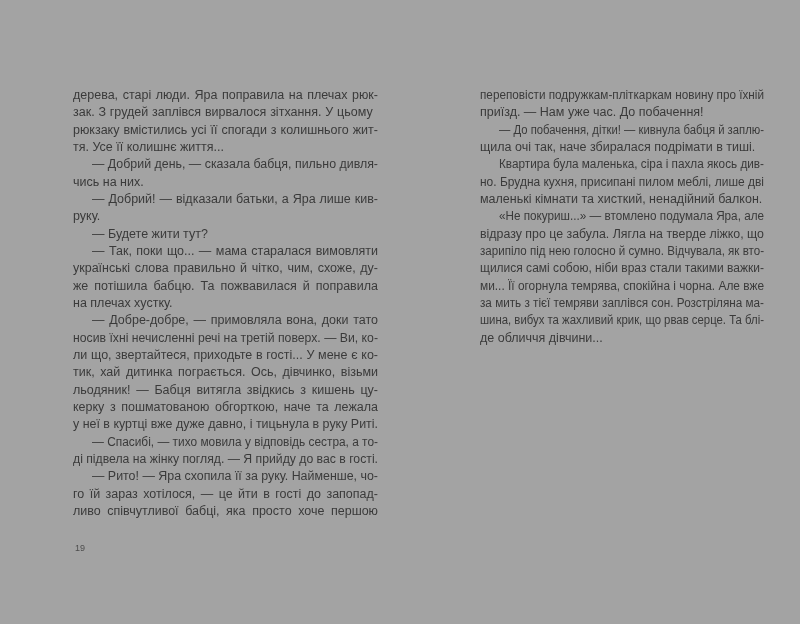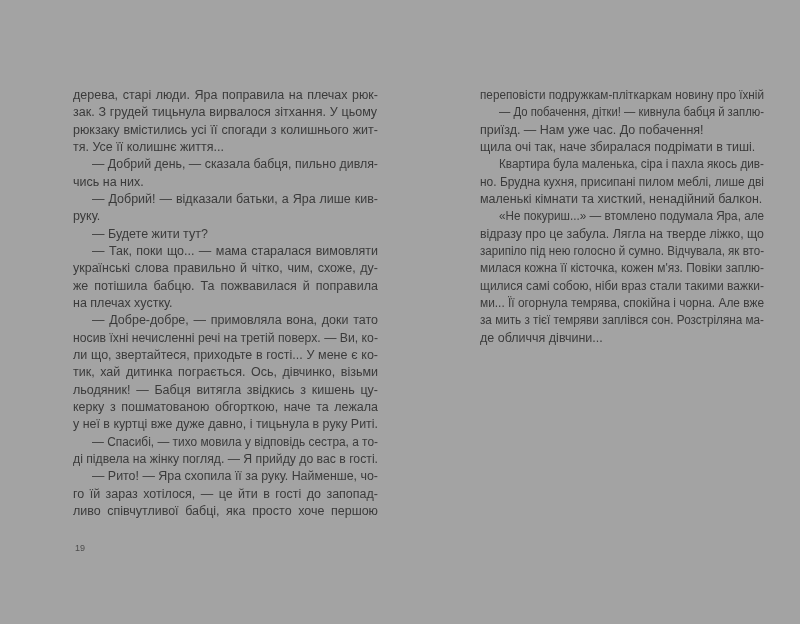--- a/index.html
+++ b/index.html
@@ -38,21 +38,21 @@
     font-size: 9px;
     color: #4d4d4d;
   }
 </style>
 </head>
 <body>
 
 <div class="screen">
   <div class="col col-left">
       <div class="line j"><span style="word-spacing: 1.08929px;">дерева, старі люди. Яра поправила на плечах рюк-</span></div>
-      <div class="line j"><span style="word-spacing: 0.339286px;">зак. З грудей тицьнула вирвалося зітхання. У цьому</span></div>
+      <div class="line j"><span style="word-spacing: 0.339286px;">зак. З грудей заплівся вирвалося зітхання. У цьому</span></div>
       <div class="line j"><span style="word-spacing: 0.515625px;">рюкзаку вмістились усі її спогади з колишнього жит-</span></div>
       <div class="line"><span>тя. Усе її колишнє життя...</span></div>
       <div class="line j ind"><span style="transform: scaleX(0.991442);">— Добрий день, — сказала бабця, пильно дивля-</span></div>
       <div class="line"><span>чись на них.</span></div>
       <div class="line j ind"><span style="word-spacing: 0.470703px;">— Добрий! — відказали батьки, а Яра лише кив-</span></div>
       <div class="line"><span>руку.</span></div>
       <div class="line ind"><span>— Будете жити тут?</span></div>
       <div class="line j ind"><span style="word-spacing: 0.955357px;">— Так, поки що... — мама старалася вимовляти</span></div>
       <div class="line j"><span style="word-spacing: 1.19643px; text-align: center;">українські слова правильно й чітко, чим, схоже, ду-</span></div>
       <div class="line j"><span style="word-spacing: 2.51562px;">же потішила бабцю. Та пожвавилася й поправила</span></div>
@@ -65,29 +65,29 @@
       <div class="line j"><span style="word-spacing: 2.06771px;">керку з пошматованою обгорткою, наче та лежала</span></div>
       <div class="line"><span style="transform: scaleX(0.99465);">у неї в куртці вже дуже давно, і тицьнула в руку Риті.</span></div>
       <div class="line j ind"><span style="transform: scaleX(0.950314);">— Спасибі, — тихо мовила у відповідь сестра, а то-</span></div>
       <div class="line"><span style="transform: scaleX(0.978201);">ді підвела на жінку погляд. — Я прийду до вас в гості.</span></div>
       <div class="line j ind"><span style="transform: scaleX(0.992732);">— Рито! — Яра схопила її за руку. Найменше, чо-</span></div>
       <div class="line j"><span style="word-spacing: 1.96094px;">го їй зараз хотілося, — це йти в гості до запопад-</span></div>
       <div class="line j"><span style="word-spacing: 3.09115px;">ливо співчутливої бабці, яка просто хоче першою</span></div>
     </div>
   <div class="col col-right">
       <div class="line j"><span style="transform: scaleX(0.938649);">переповісти подружкам-пліткаркам новину про їхній</span></div>
+      <div class="line"><span>приїзд. — Нам уже час. До побачення!</span></div>
       <div class="line j ind"><span style="transform: scaleX(0.903666);">— До побачення, дітки! — кивнула бабця й заплю-</span></div>
-      <div class="line"><span>приїзд. — Нам уже час. До побачення!</span></div>
       <div class="line"><span>щила очі так, наче збиралася подрімати в тиші.</span></div>
       <div class="line j ind"><span style="transform: scaleX(0.939977);">Квартира була маленька, сіра і пахла якось див-</span></div>
       <div class="line j"><span style="transform: scaleX(0.957892);">но. Брудна кухня, присипані пилом меблі, лише дві</span></div>
       <div class="line"><span>маленькі кімнати та хисткий, ненадійний балкон.</span></div>
       <div class="line j ind"><span style="transform: scaleX(0.936758);">«Не покуриш...» — втомлено подумала Яра, але</span></div>
       <div class="line j"><span style="transform: scaleX(0.989493);">відразу про це забула. Лягла на тверде ліжко, що</span></div>
       <div class="line j"><span style="transform: scaleX(0.925788);">зарипіло під нею голосно й сумно. Відчувала, як вто-</span></div>
-      <div class="line j"><span style="transform: scaleX(0.95347);">милася кожна її кісточка, кожен м'яз. Повіки заплю-</span></div>
       <div class="line j"><span style="transform: scaleX(0.96022);">щилися самі собою, ніби враз стали такими важки-</span></div>
       <div class="line j"><span style="transform: scaleX(0.951075);">ми... Її огорнула темрява, спокійна і чорна. Але вже</span></div>
       <div class="line j"><span style="transform: scaleX(0.937342);">за мить з тієї темряви заплівся сон. Розстріляна ма-</span></div>
+      <div class="line j"><span style="transform: scaleX(0.908709);">шина, вибух та жахливий крик, що рвав серце. Та блі-</span></div>
       <div class="line"><span>де обличчя дівчини...</span></div>
     </div>
   <div class="page-number">19</div>
 </div>
 
 </body></html>

